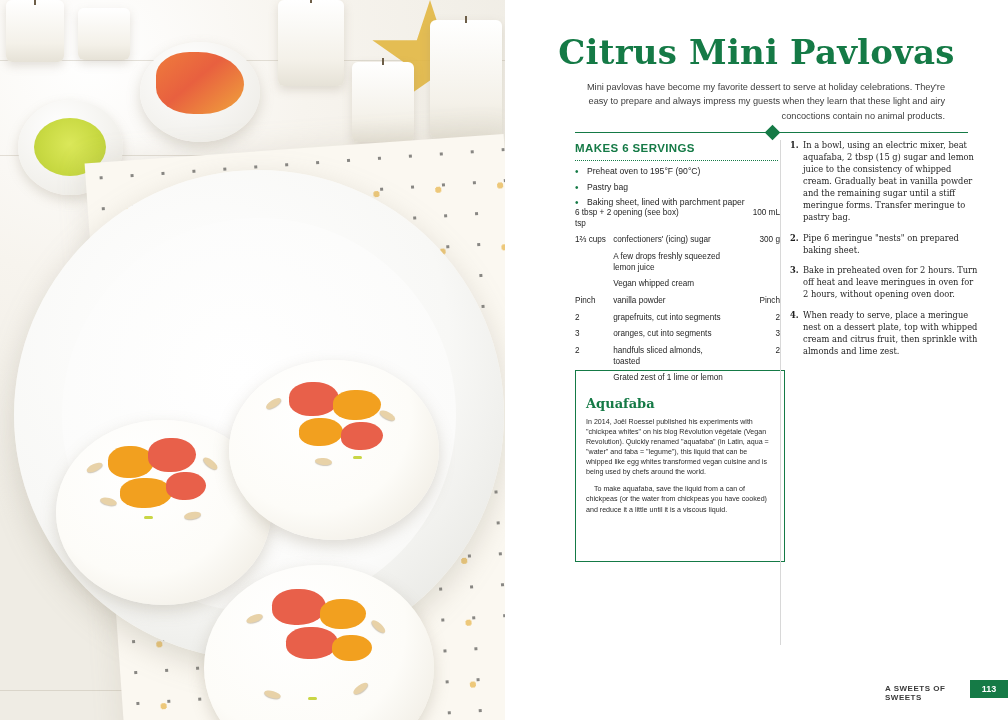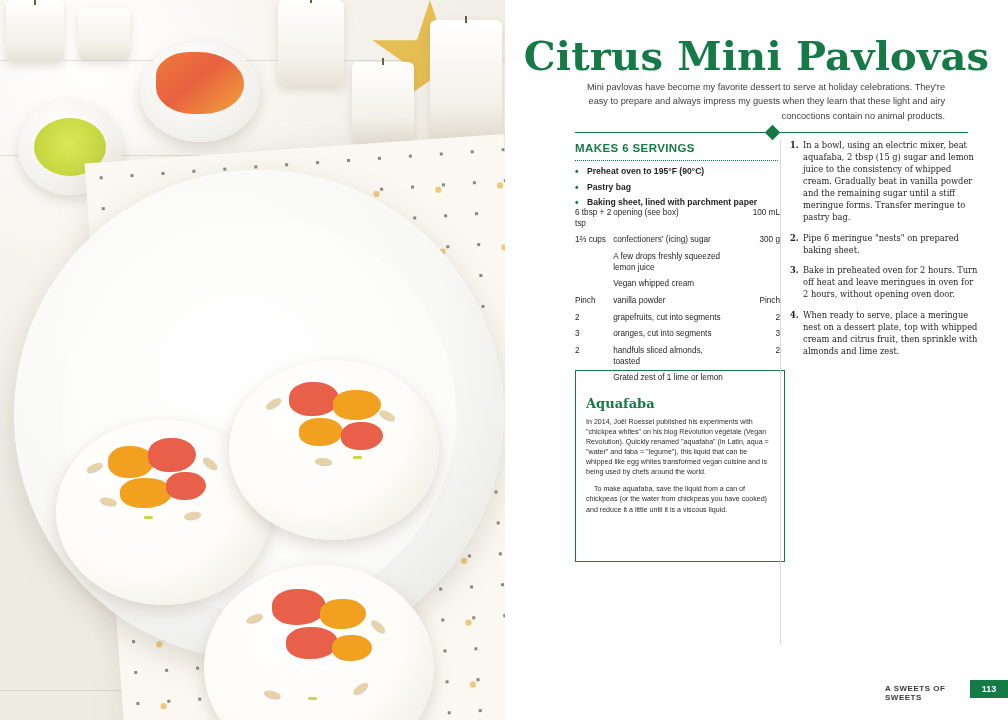--- a/index.html
+++ b/index.html
@@ -163,21 +163,21 @@
     left: 505px; top: 0;
     width: 503px; height: 720px;
     background: #ffffff;
   }
   .title {
     position: absolute;
     left: 0; right: 0; top: 32px;
     text-align: center;
     font-family: "DejaVu Serif", serif;
     font-weight: bold;
-    font-size: 40px;
+    font-size: 34px;
     letter-spacing: 0.2px;
     color: #157a46;
   }
   .intro {
     position: absolute;
     left: 80px; width: 360px; top: 80px;
     text-align: right;
     font-size: 9.2px;
     line-height: 1.55;
     color: #3d3d3d;
@@ -220,21 +220,21 @@
   .equip {
     position: absolute;
     left: 70px; top: 166px;
     width: 210px;
   }
   .equip li {
     list-style: none;
     position: relative;
     padding-left: 12px;
     font-size: 8.6px;
-    font-weight: bold;
+    font-weight: normal;
     color: #1f1f1f;
     margin-bottom: 4px;
     line-height: 1.35;
   }
   .equip li:before {
     content: "•";
     position: absolute;
     left: 0; top: -1px;
     color: #157a46;
     font-size: 10px;

